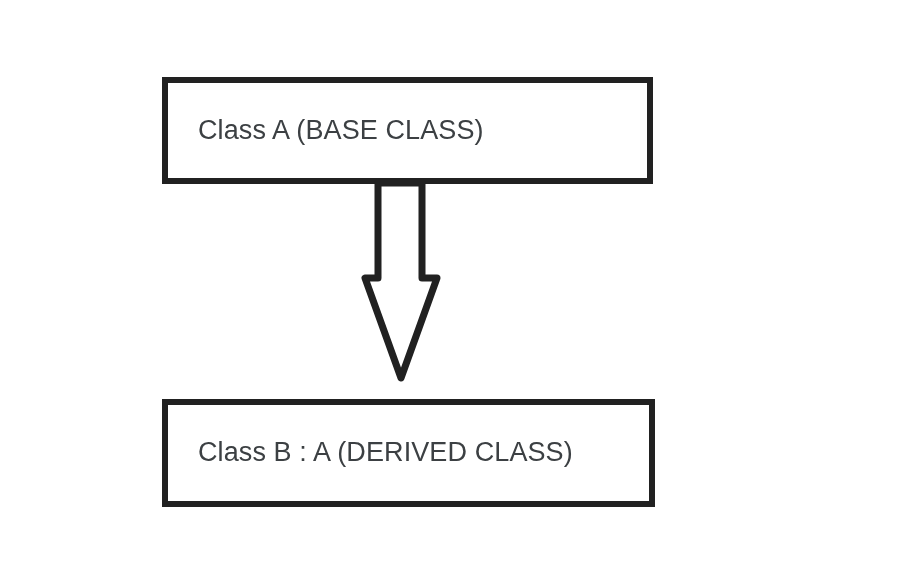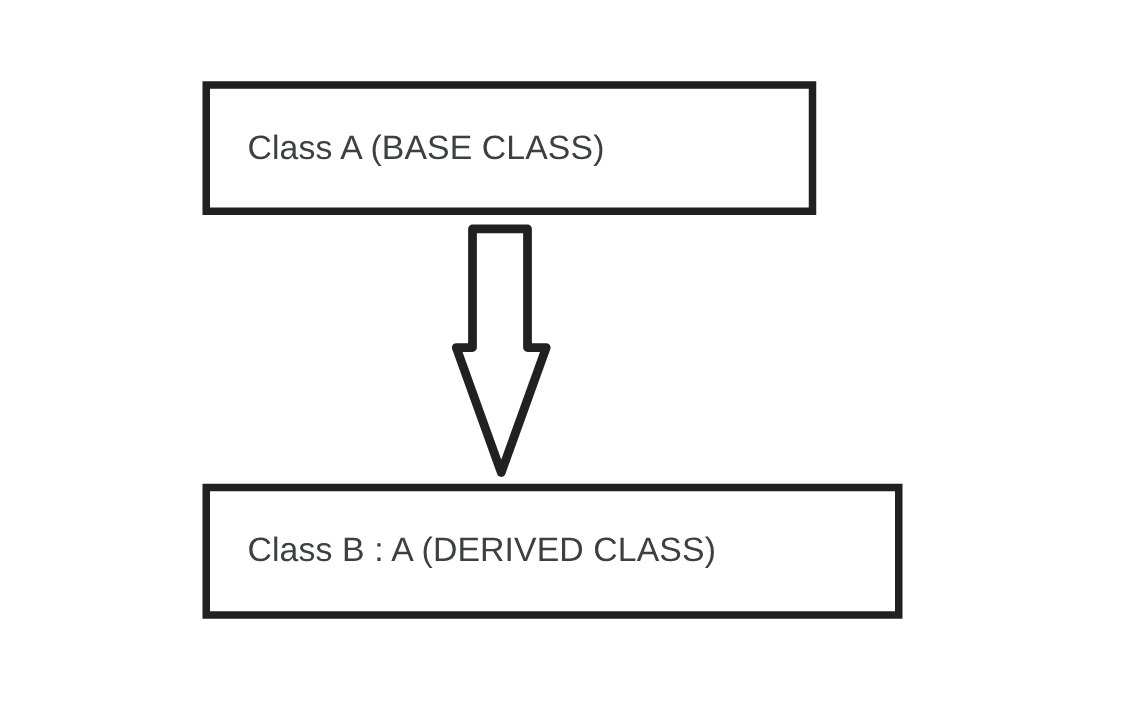--- a/index.html
+++ b/index.html
@@ -24,33 +24,34 @@
 
   
   .class-box {
     position: absolute;
     box-sizing: border-box;
     background: #ffffff;
     border: 6px solid #212121;
     display: flex;
     align-items: center;
     justify-content: flex-start;
+    margin-top: 12px;
   }
 
   #base-class-box {
     left: 162px;
     top: 65px;
     width: 491px;
     height: 107px;
   }
 
   #derived-class-box {
     left: 162px;
     top: 387px;
-    width: 560px;
+    width: 493px;
     height: 108px;
   }
 
   .class-box-label {
     color: #3c4043;
     font-size: 27px;
     line-height: 1.1;
     font-weight: 400;
     letter-spacing: 0.1px;
     white-space: nowrap;

